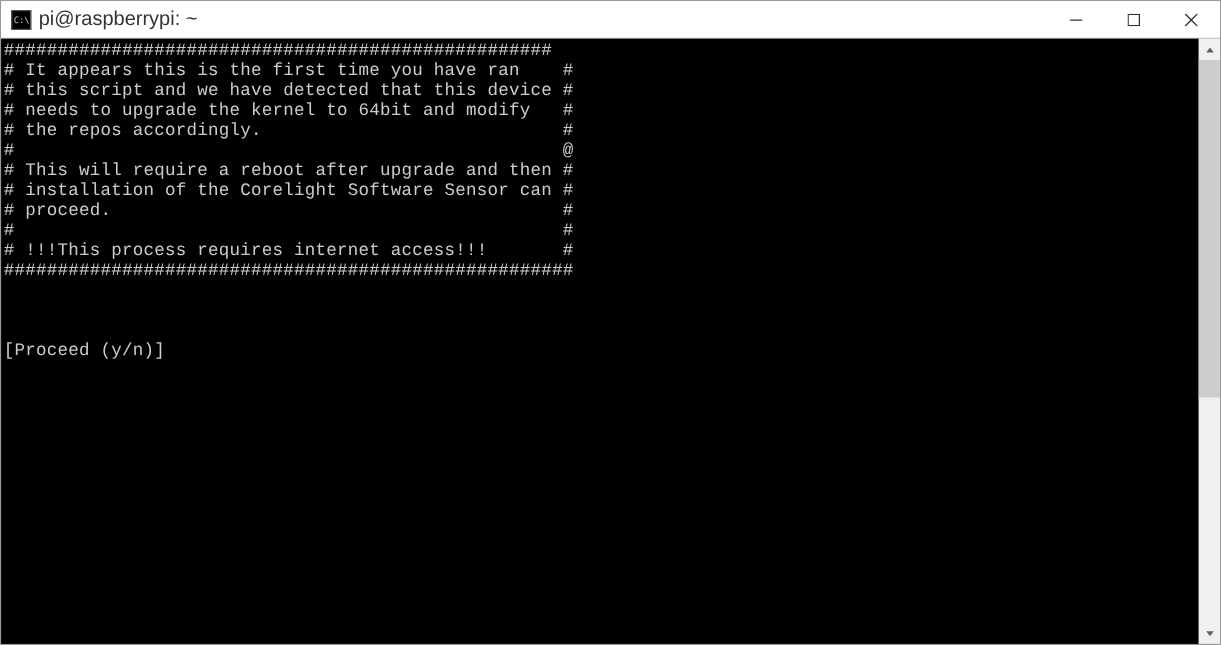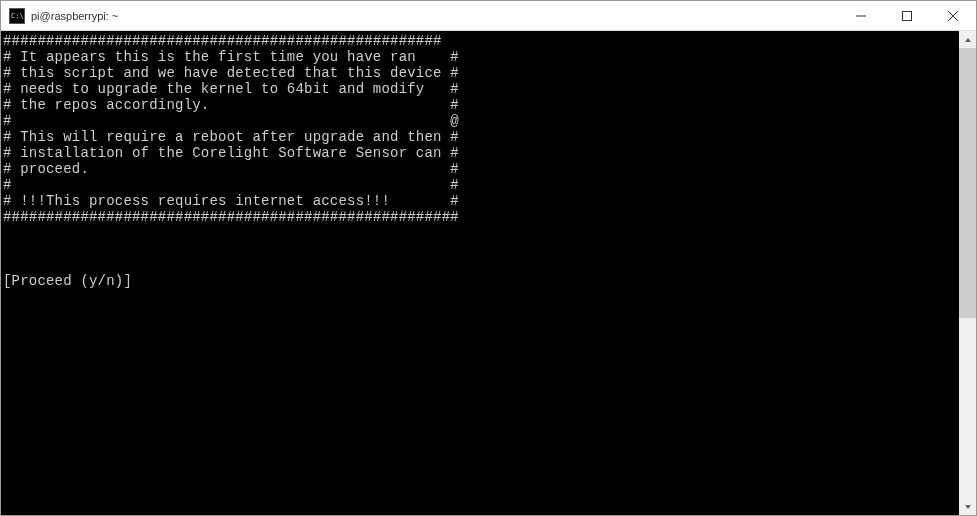--- a/index.html
+++ b/index.html
@@ -38,21 +38,21 @@
       align-items: center;
       justify-content: center;
       background: #000;
       border: 1px solid #555;
     }
     .titlebar-icon svg {
       width: 14px;
       height: 14px;
     }
     .titlebar-title {
-      font-size: 11px;
+      font-size: 16px;
       font-family: "Segoe UI", Tahoma, sans-serif;
       color: #333;
       flex-shrink: 0;
     }
     .titlebar-spacer {
       flex: 1;
     }
     .titlebar-controls {
       display: flex;
       height: 100%;

